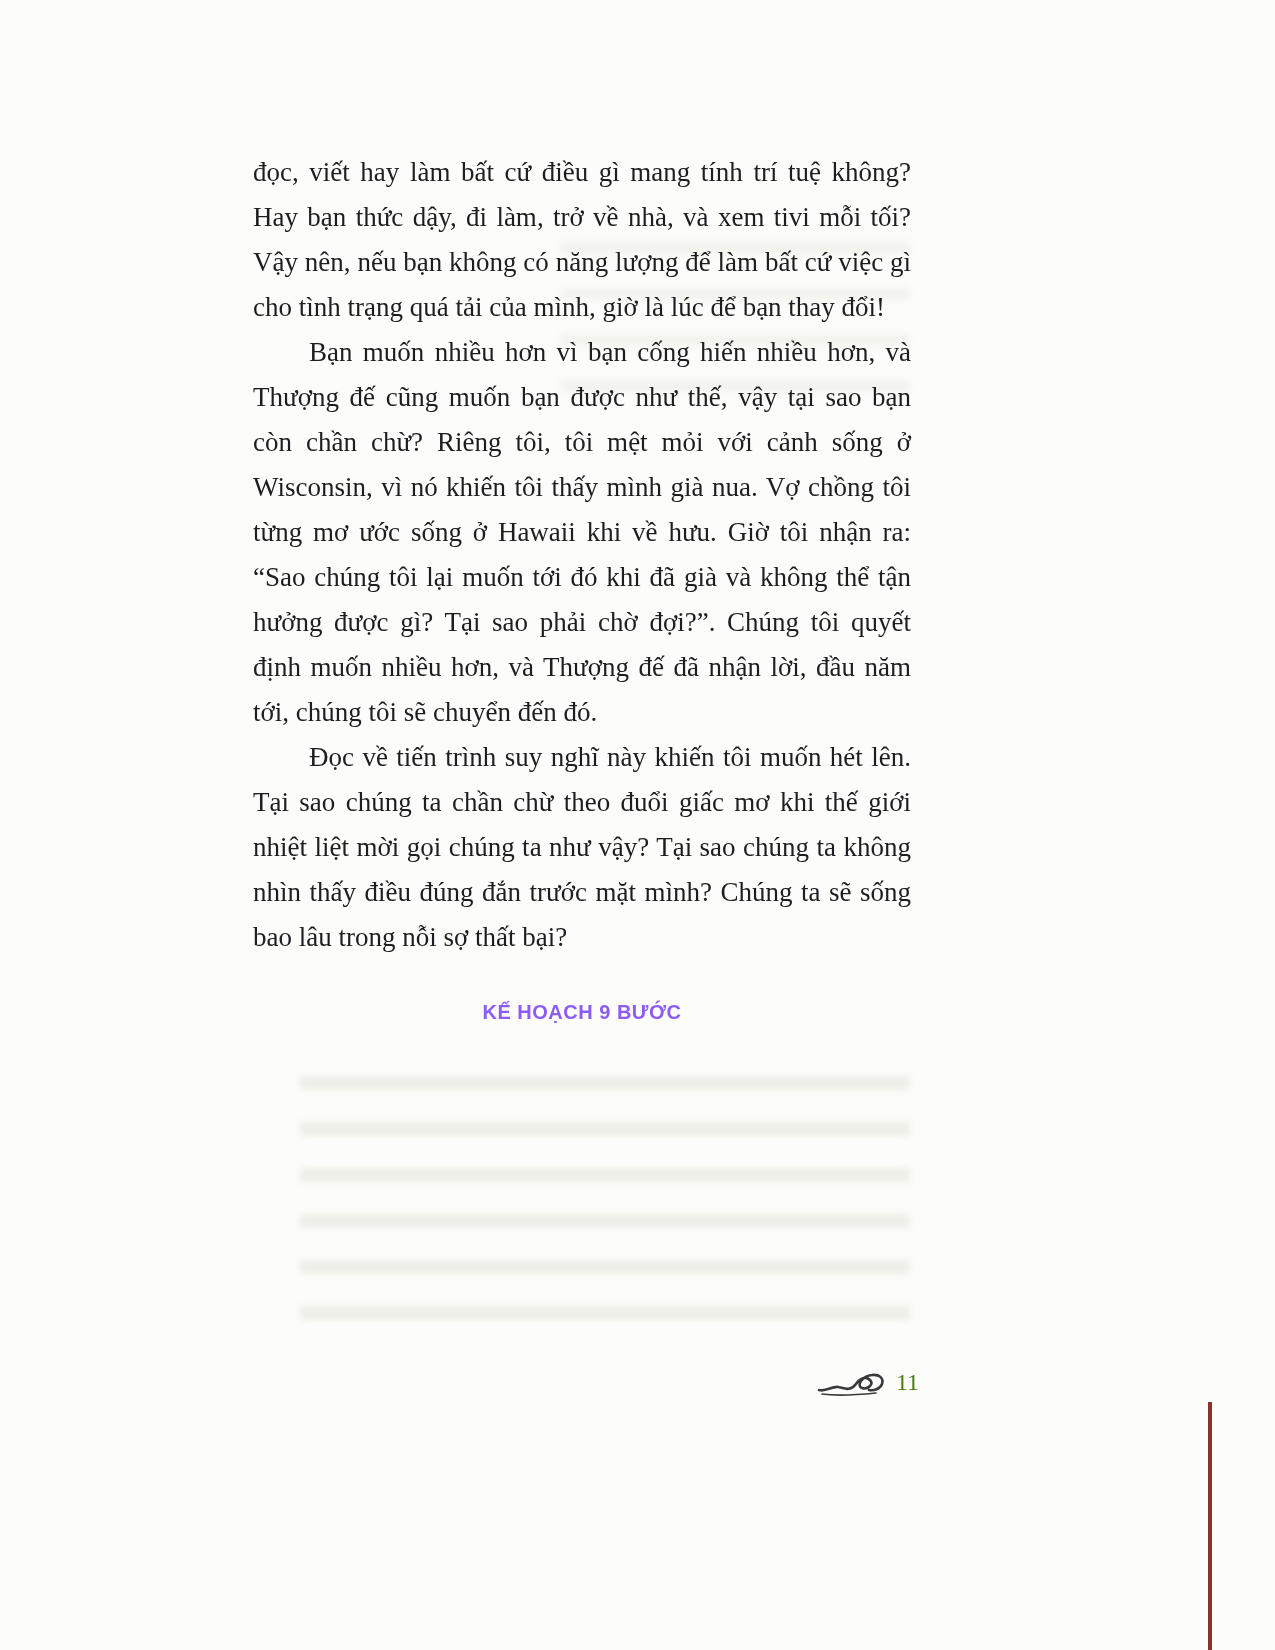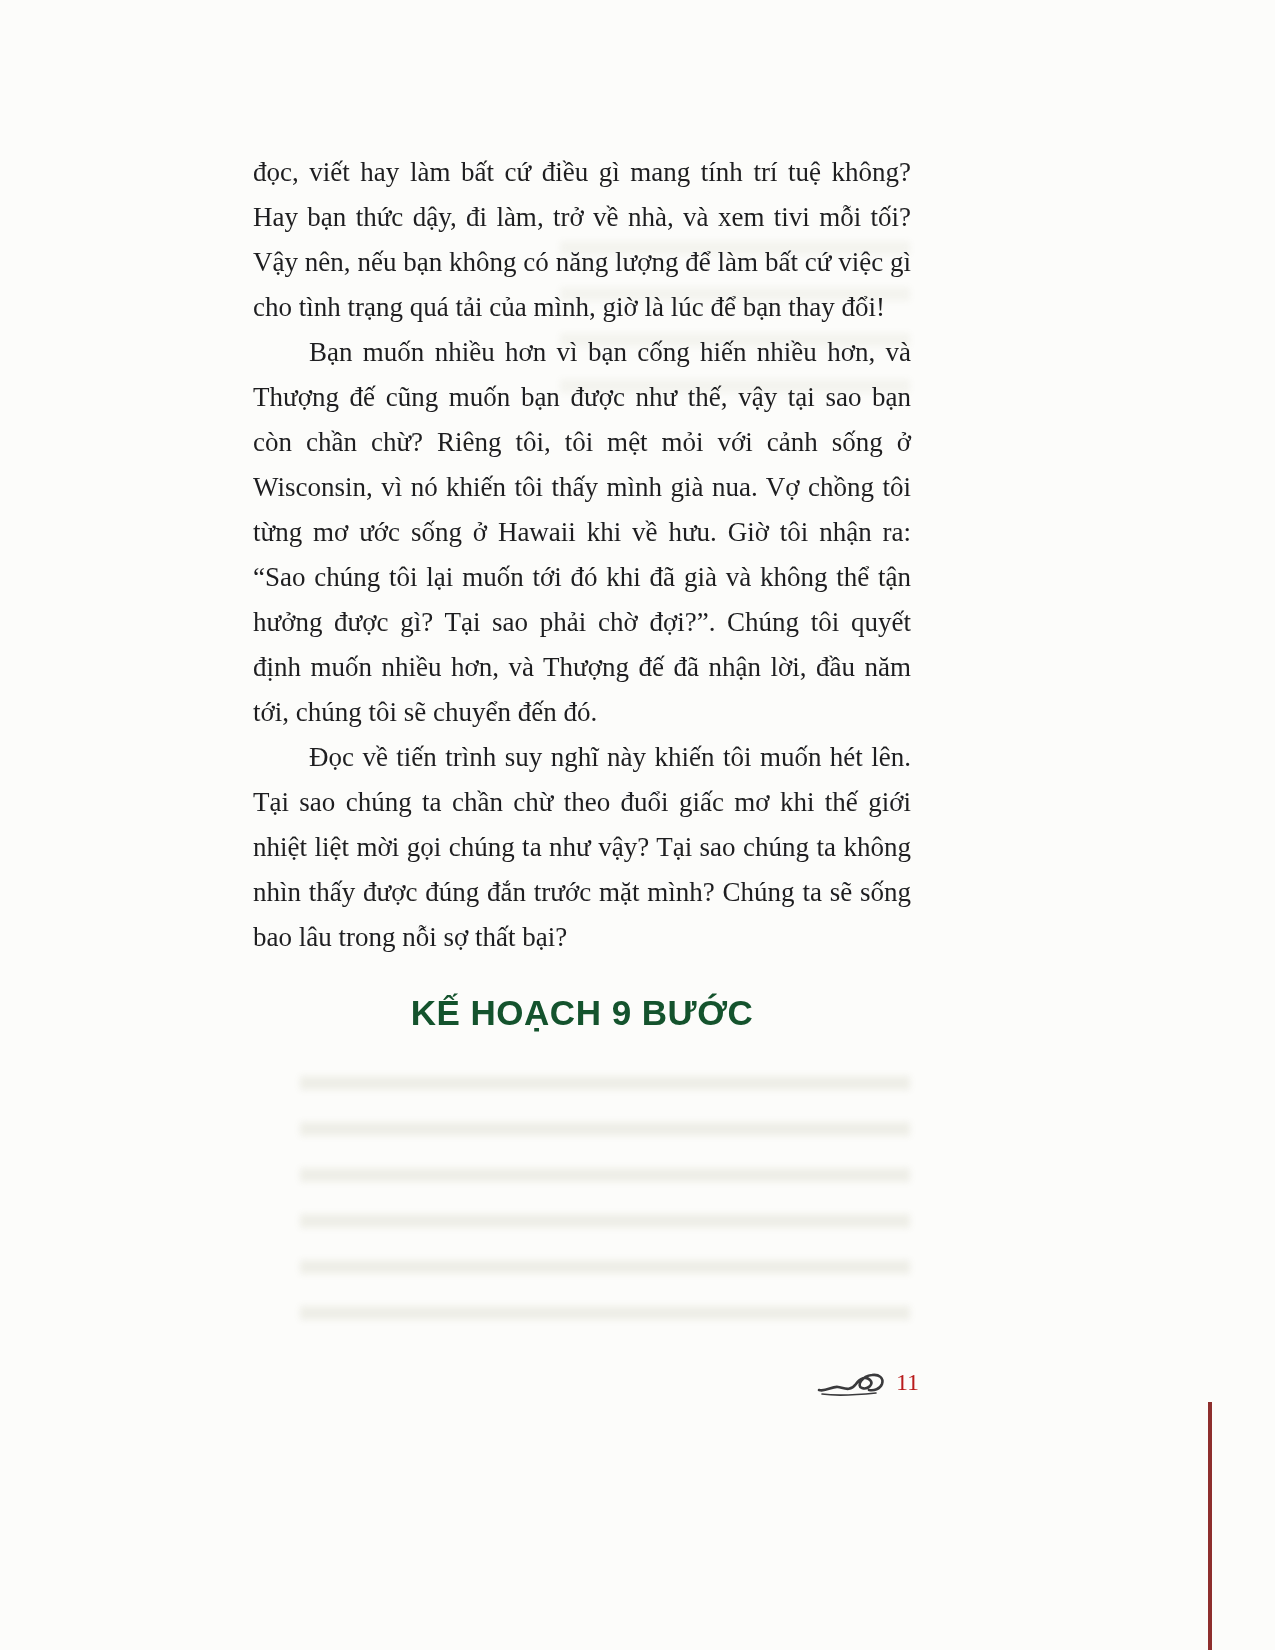--- a/index.html
+++ b/index.html
@@ -44,43 +44,43 @@
   .para {
     margin: 0;
     text-indent: 56px;
   }
   .para.no-indent {
     text-indent: 0;
   }
   .heading {
     font-family: "Liberation Sans", "DejaVu Sans", sans-serif;
     font-weight: bold;
-    font-size: 35px;
-    color: #14532d;
+    font-size: 20px;
+    color: #8b5cf6;
     text-align: center;
     text-indent: 0;
     letter-spacing: 0.5px;
     margin: 30px 0 24px 0;
   }
   .footer {
     position: absolute;
     top: 1366px;
     right: 356px;
     display: flex;
     align-items: center;
     gap: 6px;
   }
   .scribble {
     display: inline-block;
     width: 74px;
     height: 32px;
   }
   .page-number {
     font-size: 24px;
-    color: #b91c1c;
+    color: #4d7c0f;
   }
   .edge-line {
     position: absolute;
     left: 1208px;
     top: 1402px;
     width: 4px;
     height: 248px;
     background: #8e2f2d;
   }
 </style>
@@ -88,21 +88,21 @@
 <body>
 
 <div class="page">
 
   <div class="ghost ghost-b"></div>
   <div class="ghost ghost-a"></div>
 
   <div class="text-block">
     <p class="para no-indent">đọc, viết hay làm bất cứ điều gì mang tính trí tuệ không? Hay bạn thức dậy, đi làm, trở về nhà, và xem tivi mỗi tối? Vậy nên, nếu bạn không có năng lượng để làm bất cứ việc gì cho tình trạng quá tải của mình, giờ là lúc để bạn thay đổi!</p>
     <p class="para">Bạn muốn nhiều hơn vì bạn cống hiến nhiều hơn, và Thượng đế cũng muốn bạn được như thế, vậy tại sao bạn còn chần chừ? Riêng tôi, tôi mệt mỏi với cảnh sống ở Wisconsin, vì nó khiến tôi thấy mình già nua. Vợ chồng tôi từng mơ ước sống ở Hawaii khi về hưu. Giờ tôi nhận ra: “Sao chúng tôi lại muốn tới đó khi đã già và không thể tận hưởng được gì? Tại sao phải chờ đợi?”. Chúng tôi quyết định muốn nhiều hơn, và Thượng đế đã nhận lời, đầu năm tới, chúng tôi sẽ chuyển đến đó.</p>
-    <p class="para">Đọc về tiến trình suy nghĩ này khiến tôi muốn hét lên. Tại sao chúng ta chần chừ theo đuổi giấc mơ khi thế giới nhiệt liệt mời gọi chúng ta như vậy? Tại sao chúng ta không nhìn thấy được đúng đắn trước mặt mình? Chúng ta sẽ sống bao lâu trong nỗi sợ thất bại?</p>
+    <p class="para">Đọc về tiến trình suy nghĩ này khiến tôi muốn hét lên. Tại sao chúng ta chần chừ theo đuổi giấc mơ khi thế giới nhiệt liệt mời gọi chúng ta như vậy? Tại sao chúng ta không nhìn thấy điều đúng đắn trước mặt mình? Chúng ta sẽ sống bao lâu trong nỗi sợ thất bại?</p>
     <h2 class="heading">KẾ HOẠCH 9 BƯỚC</h2>
   </div>
 
   <div class="footer">
     <svg class="scribble" viewBox="0 0 74 32" xmlns="http://www.w3.org/2000/svg">
       <path d="M3 24 C 10 26, 16 20, 22 21 S 34 26, 40 18 C 44 12, 50 10, 54 14 C 58 18, 52 24, 46 22 C 40 20, 46 10, 56 9 C 63 8, 68 12, 66 18 C 64 23, 58 25, 53 24" fill="none" stroke="#3a3a3c" stroke-width="2.6" stroke-linecap="round"></path>
       <path d="M6 28 C 20 30, 40 29, 60 27" fill="none" stroke="#3a3a3c" stroke-width="1.6" stroke-linecap="round"></path>
     </svg>
     <span class="page-number">11</span>
   </div>

